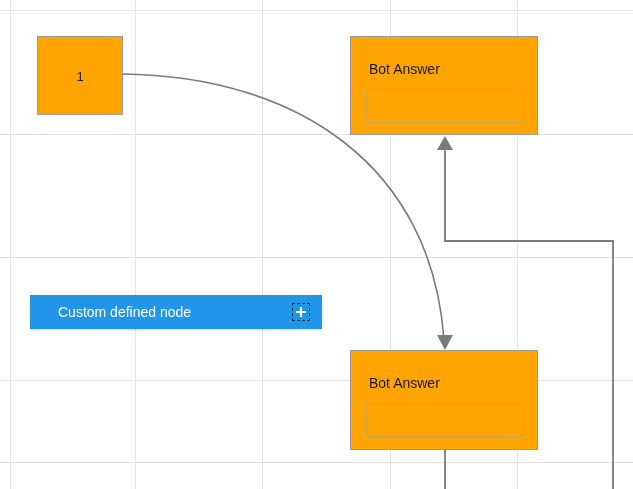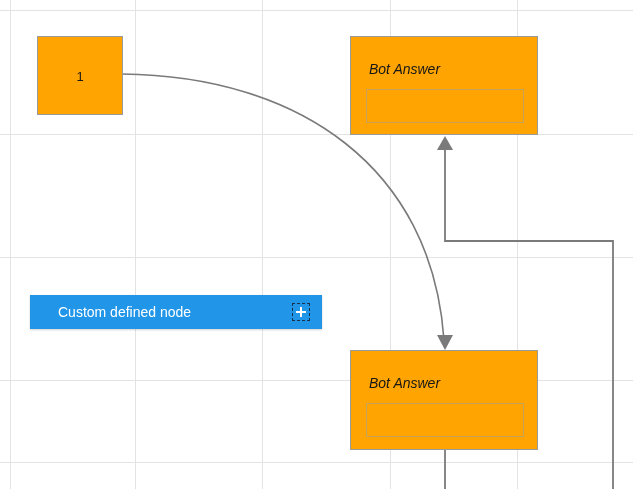--- a/index.html
+++ b/index.html
@@ -65,21 +65,20 @@
     line-height: 1;
   }
   .node-title {
     position: absolute;
     left: 18px;
     top: 25px;
     font-size: 14px;
     color: #171717;
     line-height: 1;
     white-space: nowrap;
-    font-style: italic;
   }
   .node-slot {
     position: absolute;
     left: 15px;
     right: 13px;
     top: 52px;
     height: 34px;
     box-sizing: border-box;
     border: 1px solid #c9a25a;
     background: transparent;

